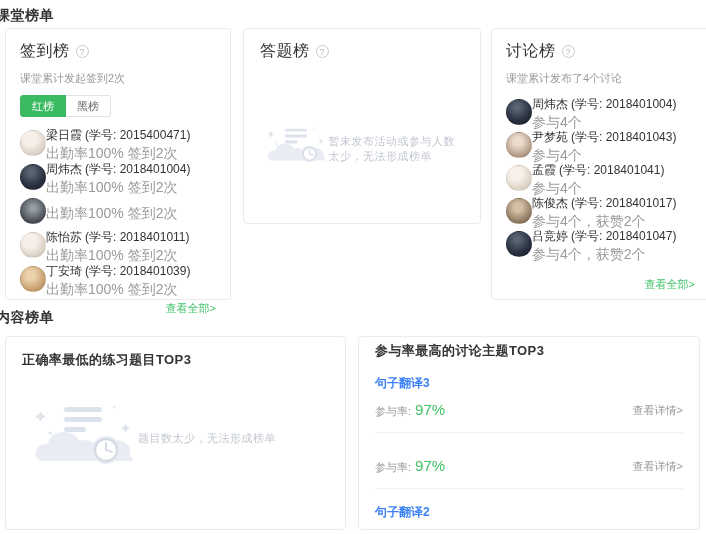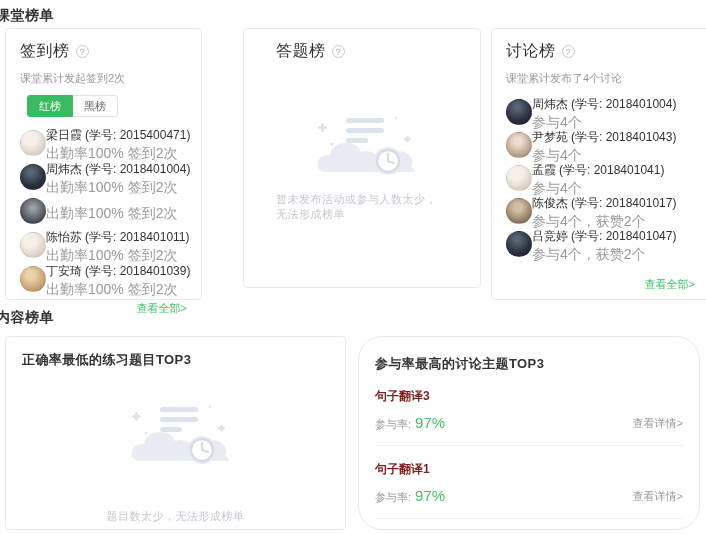--- a/index.html
+++ b/index.html
@@ -5,33 +5,33 @@
   * { margin:0; padding:0; box-sizing:border-box; }
   html,body { width:706px; height:534px; background:#fff; overflow:hidden;
     font-family:"Liberation Sans","DejaVu Sans",sans-serif; }
   .stage { position:relative; width:706px; height:534px; background:#fff; overflow:hidden; }
 
   .section-title { position:absolute; left:-4px; font-size:14px; font-weight:600; color:#333; letter-spacing:.5px; }
   #sec1 { top:7px; }
   #sec2 { top:309px; }
 
   .card { position:absolute; background:#fff; border:1px solid #ebebeb; border-radius:4px; }
-  #card-signin { left:5px;  top:28px; width:197px; height:272px; padding:12px 14px; }
-  #card-answer { left:243px; top:28px; width:238px; height:260px; padding:12px 32px; }
+  #card-signin { left:5px;  top:28px; width:226px; height:272px; padding:12px 14px; }
+  #card-answer { left:243px; top:28px; width:238px; height:196px; padding:12px 16px; }
   #card-discuss { left:491px; top:28px; width:219px; height:272px; padding:12px 14px; }
   #card-lowacc { left:5px;  top:336px; width:341px; height:194px; padding:14px 16px; }
-  #card-topics { left:358px; top:336px; width:342px; height:194px; padding:18px 16px;border-radius:24px; }
+  #card-topics { left:358px; top:336px; width:342px; height:194px; padding:5px 16px; }
 
   .card-head { display:flex; align-items:center; gap:6px; }
   .card-title { font-size:16px; color:#333; letter-spacing:.5px; }
   .help { width:13px; height:13px; border:1px solid #c9c9c9; border-radius:50%;
     color:#b3b3b3; font-size:9px; line-height:12px; text-align:center; cursor:pointer; flex:0 0 13px; }
   .card-sub { margin-top:9px; font-size:11px; color:#999; }
 
-  .tabs { margin-top:9px; display:flex; width:max-content;margin-left:7px; }
+  .tabs { margin-top:9px; display:flex; width:max-content; }
   .tab { font-size:11px; height:22px; line-height:20px; padding:0 11px; cursor:pointer; }
   .tab.active { background:#3bbb61; color:#fff; border:1px solid #3bbb61; border-radius:3px 0 0 3px; }
   .tab.idle { background:#fff; color:#666; border:1px solid #e2e2e2; border-left:none; border-radius:0 3px 3px 0; }
 
   .stu-list { margin-top:9px; }
   .stu-row { display:flex; align-items:center; gap:0; height:34px; }
   .stu-row.slim { height:33px; }
   .avatar { width:26px; height:26px; border-radius:50%; flex:0 0 26px; border:1px solid rgba(0,0,0,.05); }
   .av-cat   { background:radial-gradient(circle at 38% 32%, #f6f0e9 30%, #dcd2c6 70%, #c9bfb2); }
   .av-dark  { background:radial-gradient(circle at 42% 30%, #5a6675 10%, #2a3140 60%, #171b24); }
@@ -41,30 +41,30 @@
   .av-brown { background:radial-gradient(circle at 45% 35%, #d4bfa5 20%, #8d7a60 70%, #6d5c46); }
   .stu-txt { line-height:1; }
   .stu-name-line { font-size:12px; color:#333; white-space:nowrap; }
   .stu-id { margin-left:3px; }
   .stu-stats { margin-top:4px; font-size:14px; color:#9a9a9a; white-space:nowrap; }
 
   .view-all { text-align:right; font-size:11px; color:#42c36b; cursor:pointer; }
   #card-signin .view-all { margin-top:5px; }
   #card-discuss .view-all { margin-top:17px; }
 
-  .empty-box { display:flex; flex-direction:column; align-items:center; }
+  .empty-box { display:flex; flex-direction:row; align-items:center; }
   #card-answer .empty-box { margin-top:44px; }
-  #card-lowacc .empty-box { margin-top:26px;gap:28px; }
+  #card-lowacc .empty-box { margin-top:26px; }
   .empty-caption { margin-top:10px; font-size:11px; color:#c2c7d0; letter-spacing:.5px; }
 
   .small-title { font-size:13px; font-weight:600; color:#333; letter-spacing:.4px; }
 
   .topic-item { padding-top:15px; }
   .topic-item.bordered { border-bottom:1px solid #f0f0f0; padding-bottom:13px; }
-  .topic-name { font-size:12px; color:#7f1d1d; font-weight:600; }
+  .topic-name { font-size:12px; color:#3b82f6; font-weight:600; }
   .topic-row { margin-top:9px; display:flex; justify-content:space-between; align-items:center; }
   .rate-label { font-size:11px; color:#999; margin-right:4px; }
   .rate-val { font-size:15px; color:#42c36b; }
   .detail-link { font-size:11px; color:#999; cursor:pointer; }
 </style>
 </head>
 <body>
 
 <div class="stage">
 
@@ -223,21 +223,20 @@
 
     <div class="topic-item bordered">
       <div class="topic-name">句子翻译3</div>
       <div class="topic-row">
         <span><span class="rate-label">参与率:</span><span class="rate-val">97%</span></span>
         <span class="detail-link">查看详情&gt;</span>
       </div>
     </div>
 
     <div class="topic-item bordered">
-      <div class="topic-name">句子翻译1</div>
       <div class="topic-row">
         <span><span class="rate-label">参与率:</span><span class="rate-val">97%</span></span>
         <span class="detail-link">查看详情&gt;</span>
       </div>
     </div>
 
     <div class="topic-item">
       <div class="topic-name">句子翻译2</div>
 
     </div>

